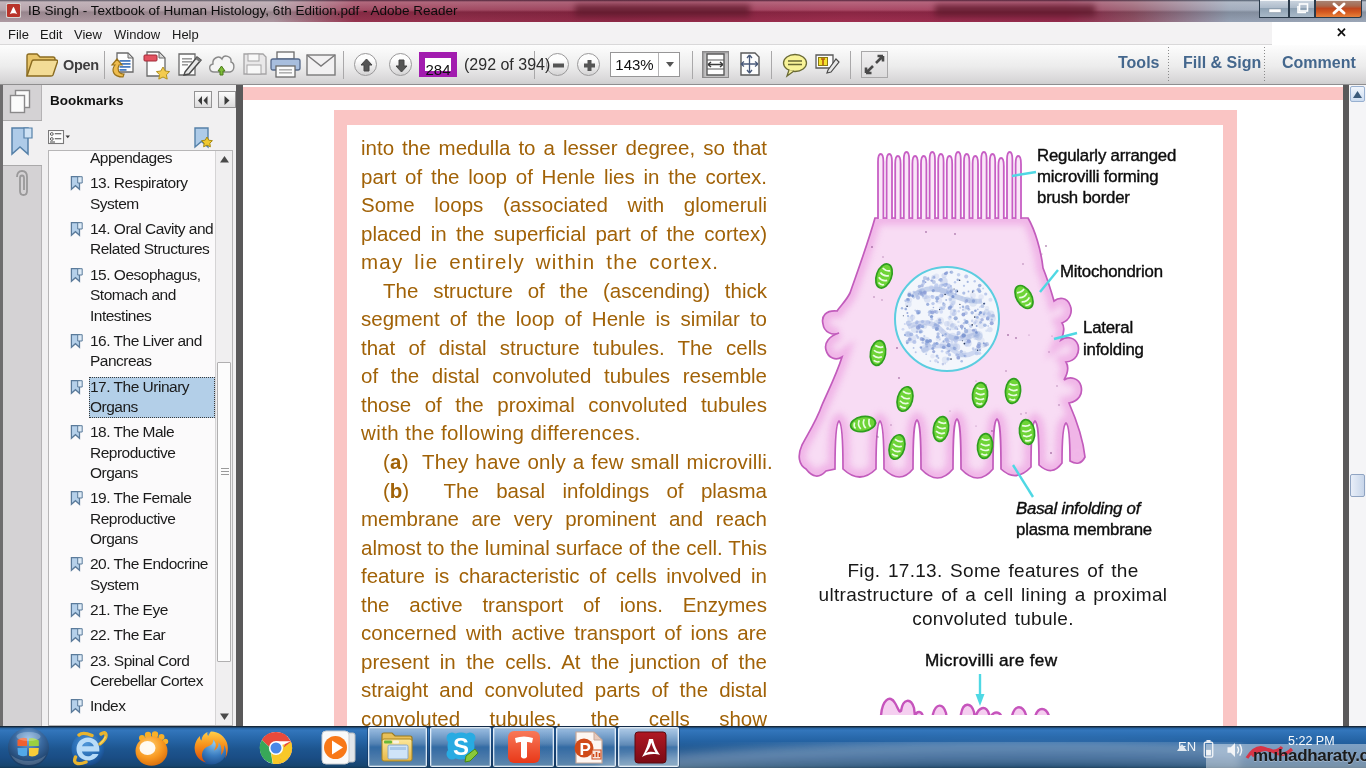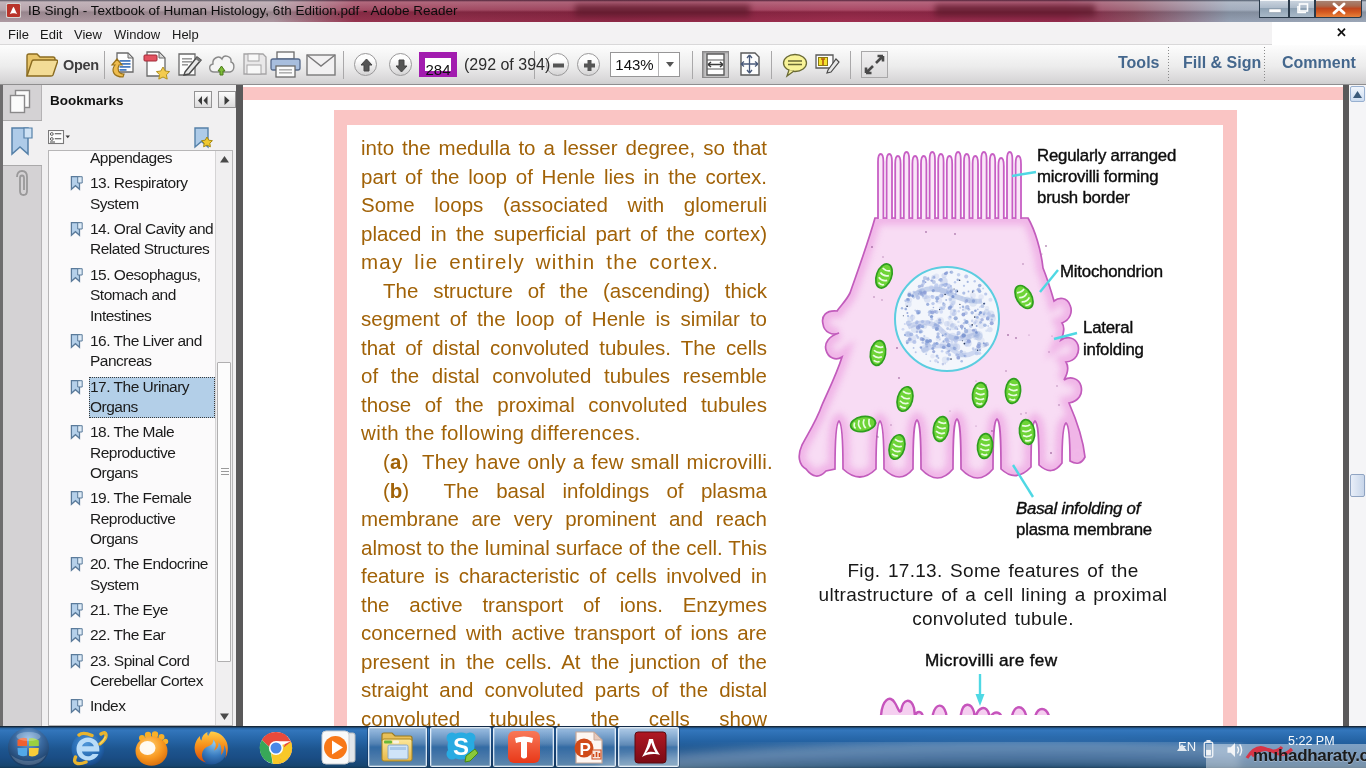--- a/index.html
+++ b/index.html
@@ -350,21 +350,21 @@
   <div class="frame" style="left:91px;top:25px;width:13px;height:616px;"></div>
   <div class="frame" style="left:980px;top:25px;width:14px;height:616px;"></div>
   <div id="bodytext" style="top:50px;">
     <div class="ln">into the medulla to a lesser degree, so that</div>
     <div class="ln">part of the loop of Henle lies in the cortex.</div>
     <div class="ln">Some loops (associated with glomeruli</div>
     <div class="ln">placed in the superficial part of the cortex)</div>
     <div class="ln nj" style="letter-spacing:1.2px;word-spacing:4px;">may lie entirely within the cortex.</div>
     <div class="ln" style="padding-left:22px;">The structure of the (ascending) thick</div>
     <div class="ln">segment of the loop of Henle is similar to</div>
-    <div class="ln">that of distal convoluted tubules. The cells</div>
+    <div class="ln">that of distal structure tubules. The cells</div>
     <div class="ln">of the distal convoluted tubules resemble</div>
     <div class="ln">those of the proximal convoluted tubules</div>
     <div class="ln nj" style="letter-spacing:0.4px;">with the following differences.</div>
     <div class="ln nj" style="padding-left:22px;letter-spacing:0.2px;word-spacing:1px;">(<b>a</b>)&nbsp; They have only a few small microvilli.</div>
     <div class="ln" style="padding-left:22px;">(<b>b</b>)&nbsp; The basal infoldings of plasma</div>
     <div class="ln">membrane are very prominent and reach</div>
     <div class="ln">almost to the luminal surface of the cell. This</div>
     <div class="ln">feature is characteristic of cells involved in</div>
     <div class="ln">the active transport of ions. Enzymes</div>
     <div class="ln">concerned with active transport of ions are</div>

